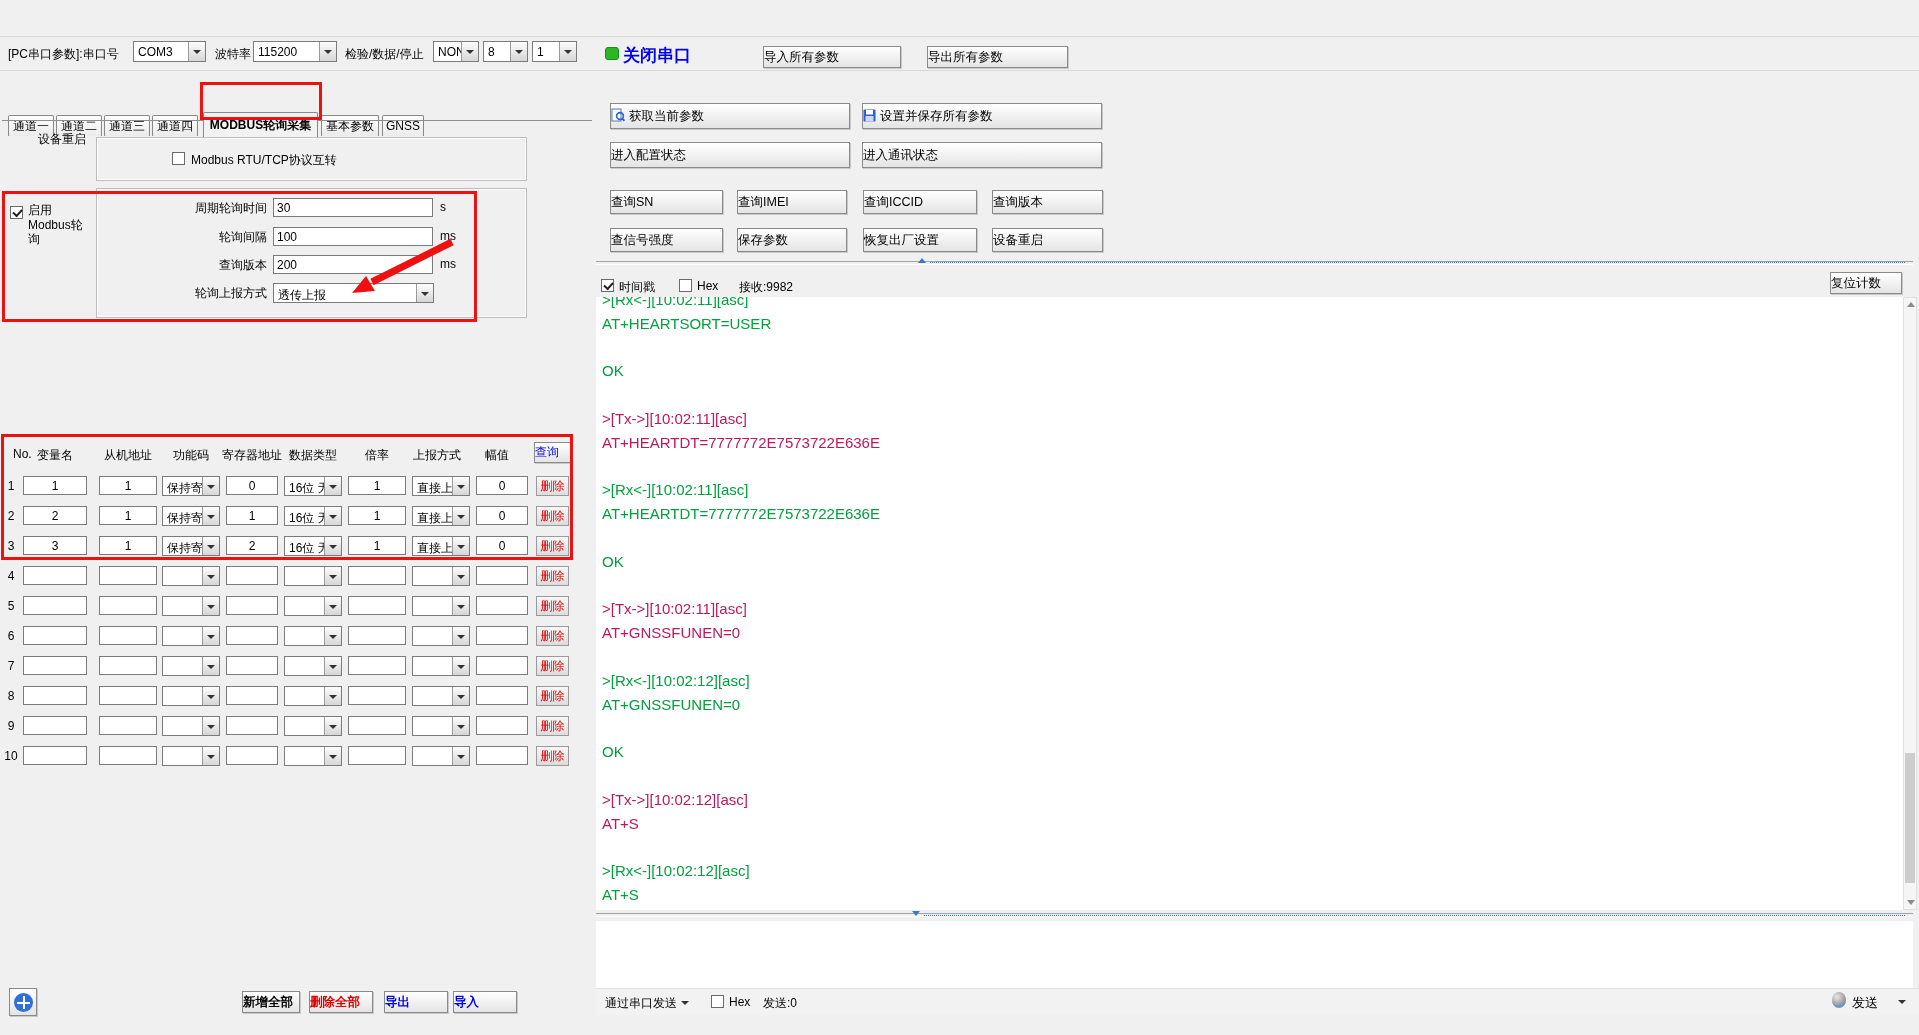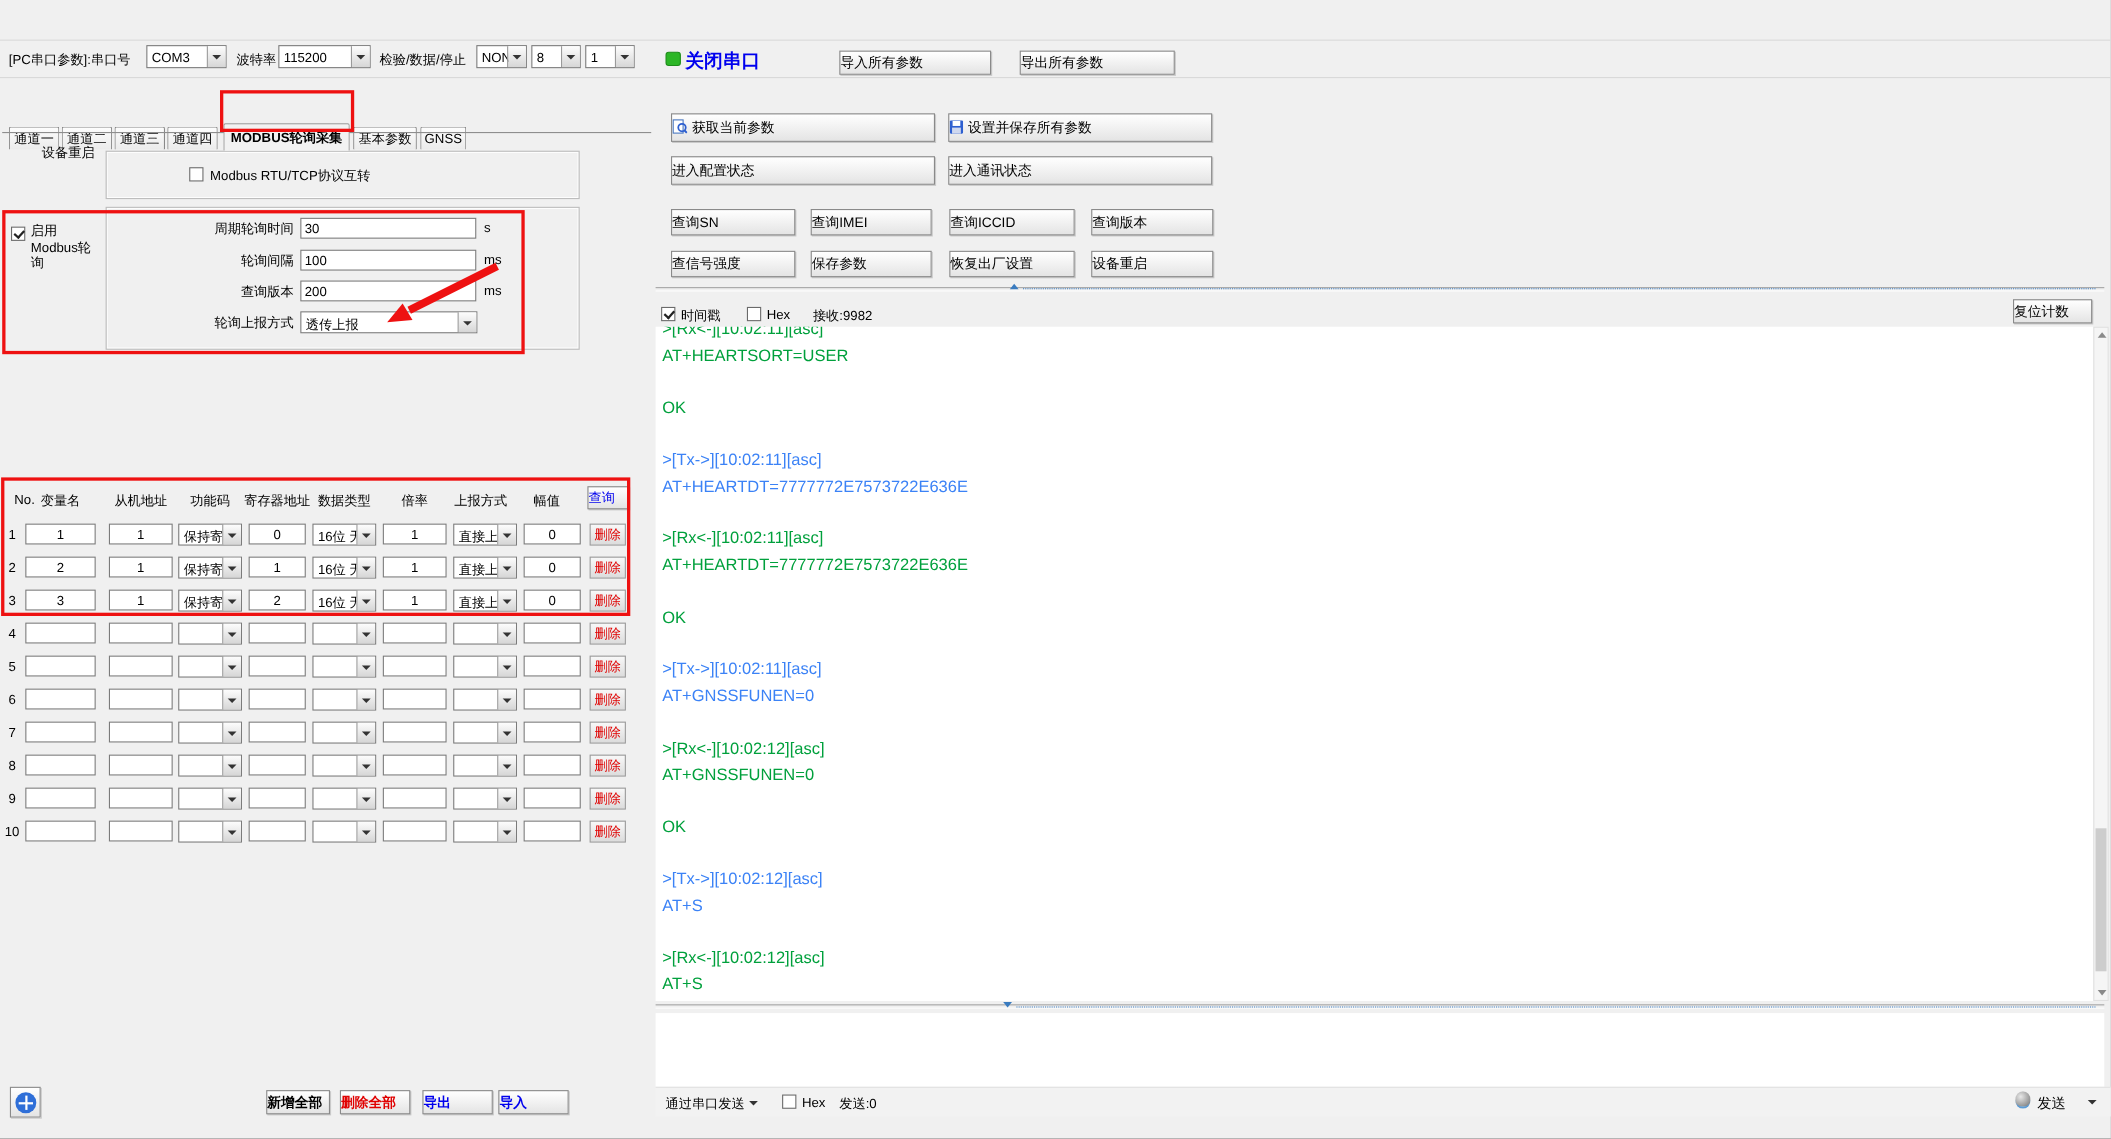--- a/index.html
+++ b/index.html
@@ -55,21 +55,21 @@
   .delbtn{position:absolute;left:536px;top:0;width:33px;height:20px;border:1px solid #9a9a9a;
       background:linear-gradient(#f8f8f8,#dcdcdc);color:#e00000;font-size:12px;font-family:inherit;padding:0;}
   
   .splitline{position:absolute;height:2px;border-top:1px solid #a3a3a3;border-bottom:1px solid #fdfdfd;}
   .dotline{position:absolute;height:0;border-top:1px dotted #3a7bbf;}
   .tri-up{position:absolute;width:0;height:0;border-left:4px solid transparent;border-right:4px solid transparent;border-bottom:5px solid #3a7bbf;}
   .tri-dn{position:absolute;width:0;height:0;border-left:4px solid transparent;border-right:4px solid transparent;border-top:5px solid #3a7bbf;}
   #logarea{position:absolute;left:596px;top:297px;width:1307px;height:613px;background:#fff;overflow:hidden;}
   .lline{padding-left:6px;height:23.8px;line-height:23.8px;font-size:15px;white-space:nowrap;
          font-family:"Liberation Sans","DejaVu Sans",sans-serif;}
-  .rx{color:#00a03c;} .tx{color:#3b82f6;}
+  .rx{color:#00a03c;} .tx{color:#be185d;}
   #vscroll{position:absolute;left:1903px;top:297px;width:14px;height:613px;background:#f5f5f5;border:1px solid #e0e0e0;box-sizing:border-box;}
   .sarr{position:absolute;left:3px;width:0;height:0;border-left:4px solid transparent;border-right:4px solid transparent;}
   #sendbox{position:absolute;left:596px;top:921px;width:1317px;height:67px;background:#fff;}
   #sendrow{position:absolute;left:596px;top:988px;width:1323px;height:26px;background:#f2f2f2;border-top:1px solid #e2e2e2;}
   
   .redrect{position:absolute;border:3px solid #ee1111;box-sizing:border-box;pointer-events:none;z-index:40;}
   #arrow-svg{position:absolute;left:0;top:0;pointer-events:none;z-index:41;}
   .blue-link{color:#0000ee;}
 </style>
 </head>

